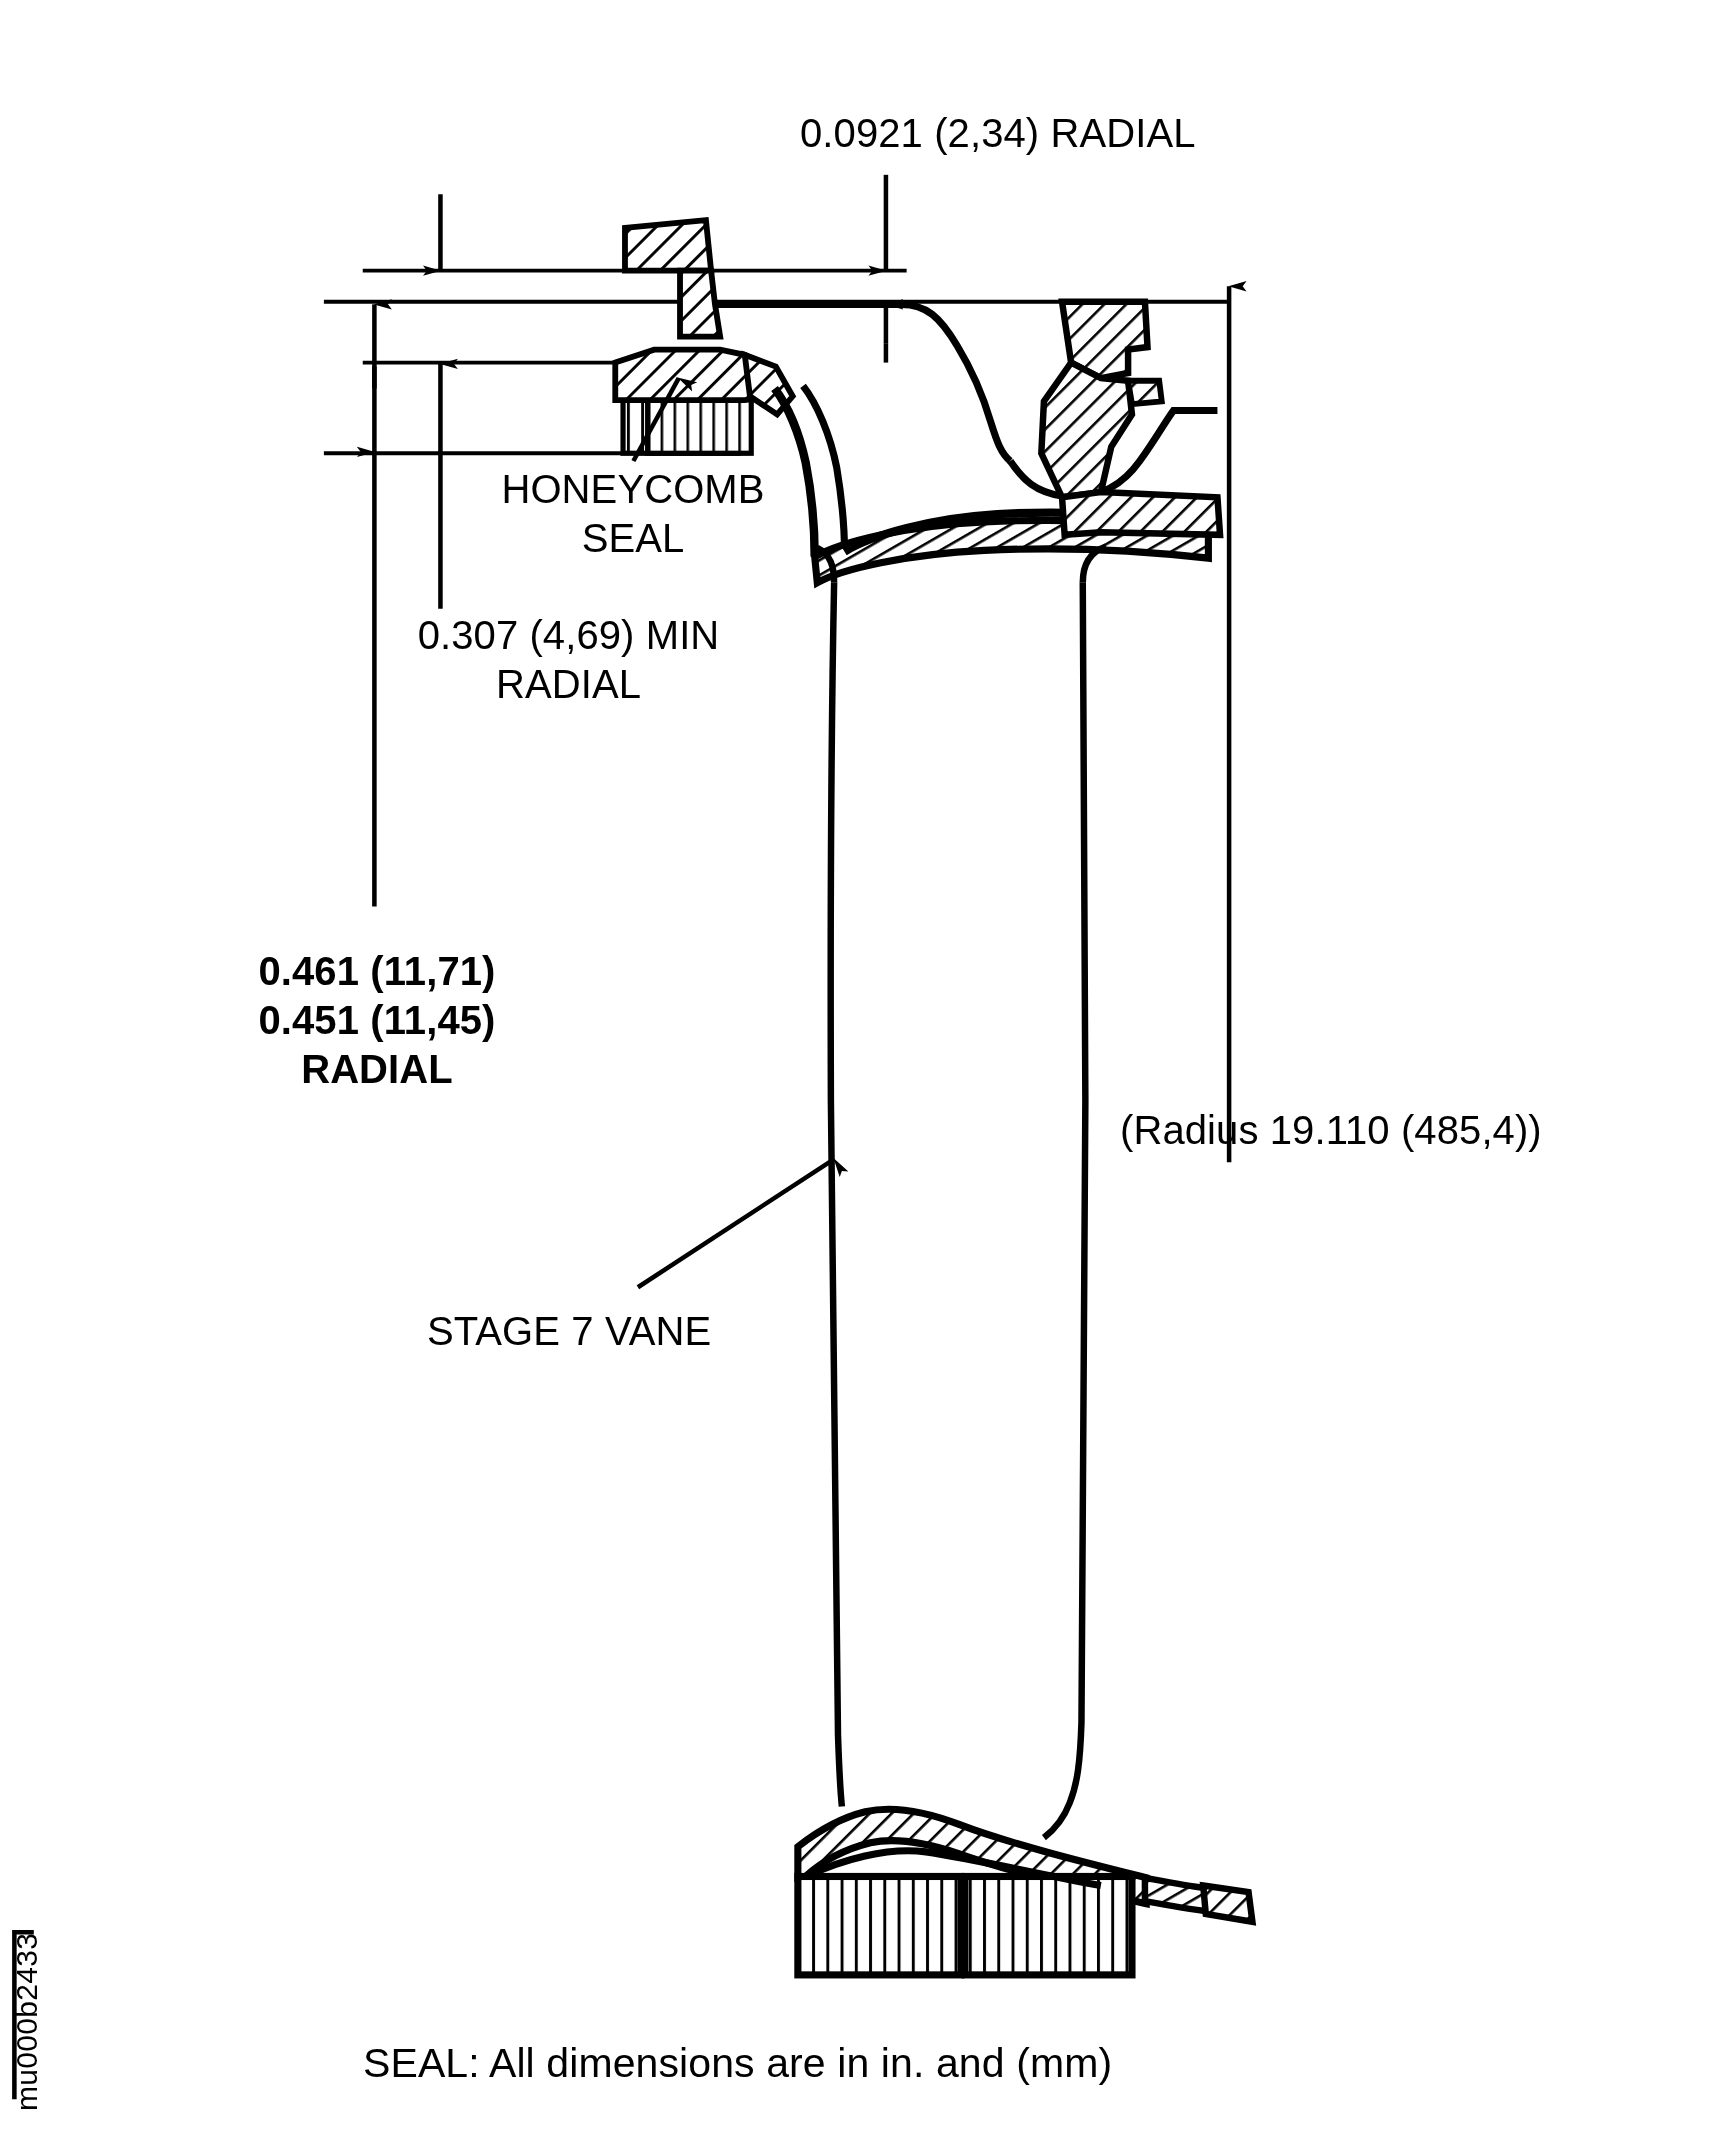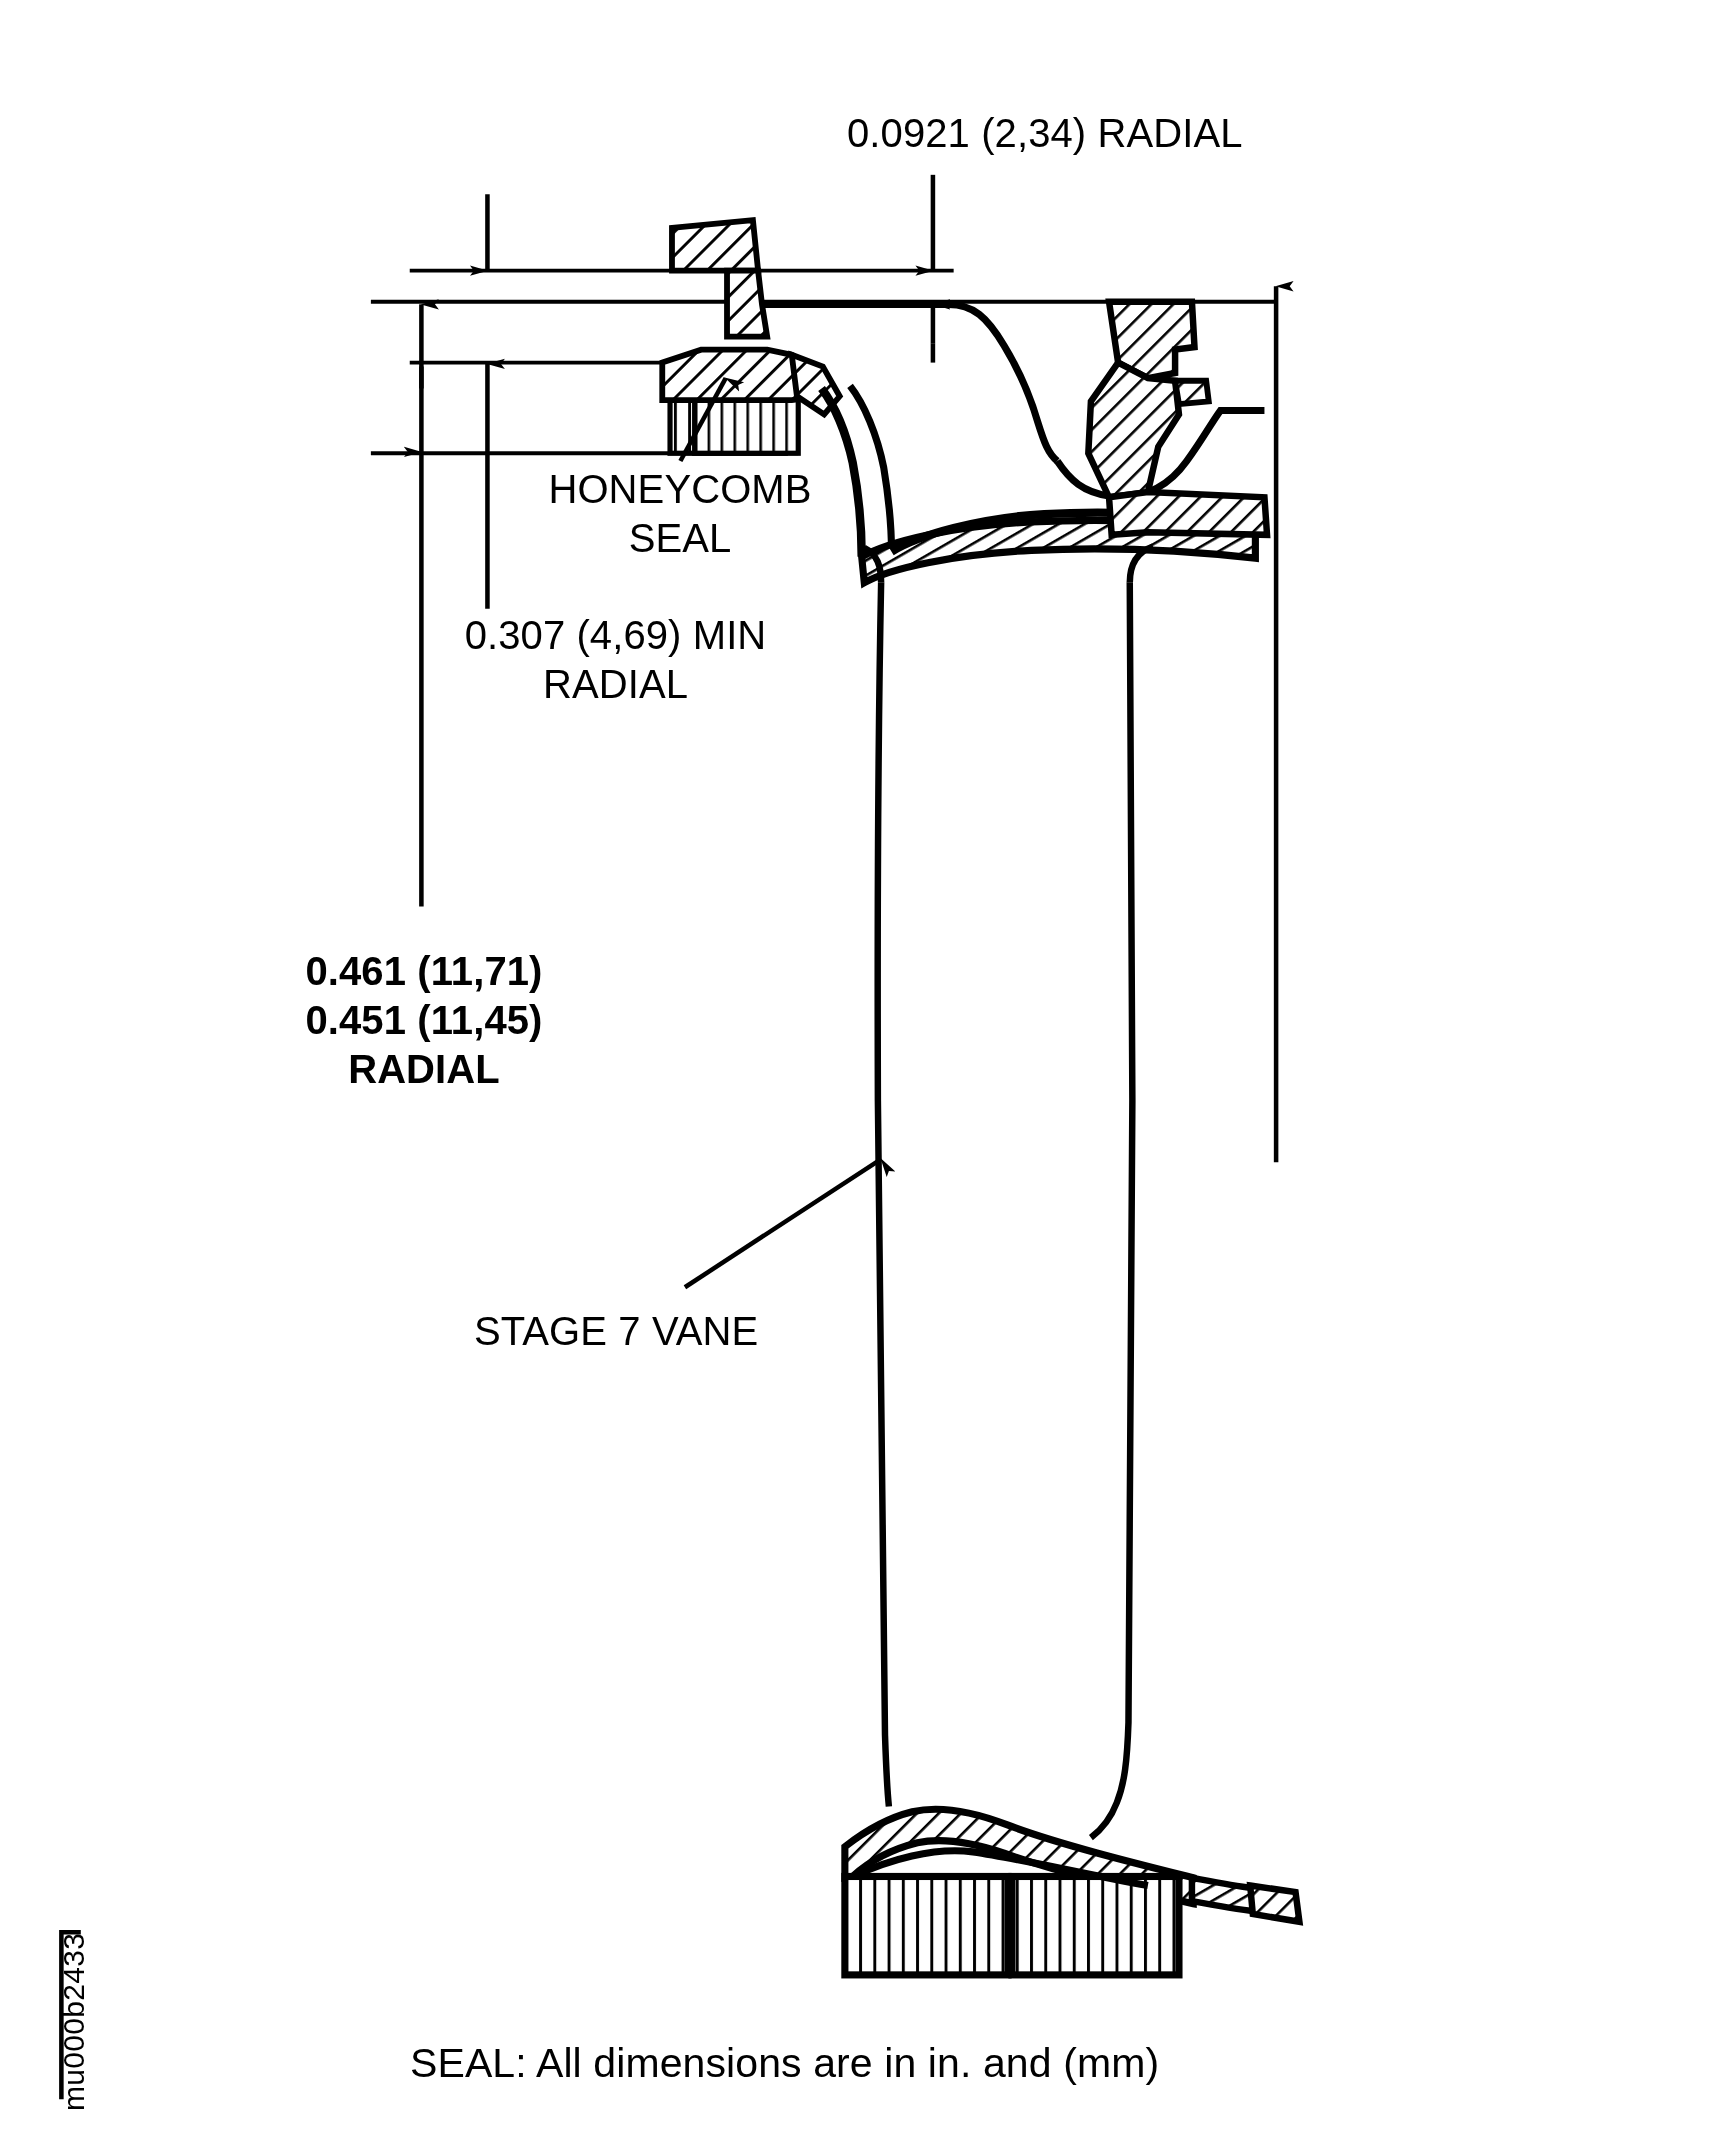--- a/index.html
+++ b/index.html
@@ -14,21 +14,20 @@
     position: relative;
     font-family: "Liberation Sans", sans-serif;
     color: #000000;
     overflow: hidden;
   }
   #figure-root {
     position: absolute;
     left: 0; top: 0;
     width: 1531px;
     height: 2129px;
-    margin-left: 47px;
   }
   svg.drawing {
     position: absolute;
     left: 0; top: 0;
     width: 1733px;
     height: 2129px;
     display: block;
   }
   .lbl {
     position: absolute;
@@ -229,20 +228,21 @@
   <div class="lbl center" id="lbl-honeycomb">HONEYCOMB
 SEAL</div>
 
   <div class="lbl center" id="lbl-dim-min">0.307 (4,69) MIN
 RADIAL</div>
 
   <div class="lbl center" id="lbl-dim-tol">0.461 (11,71)
 0.451 (11,45)
 RADIAL</div>
 
+  <div class="lbl left" id="lbl-radius">(Radius 19.110 (485,4))</div>
 
   <div class="lbl left" id="lbl-vane">STAGE 7 VANE</div>
 
   <div class="lbl left" id="lbl-note">SEAL: All dimensions are in in. and (mm)</div>
 
   <div id="lbl-figid">mu000b2433</div>
 
 </div>
 
 

